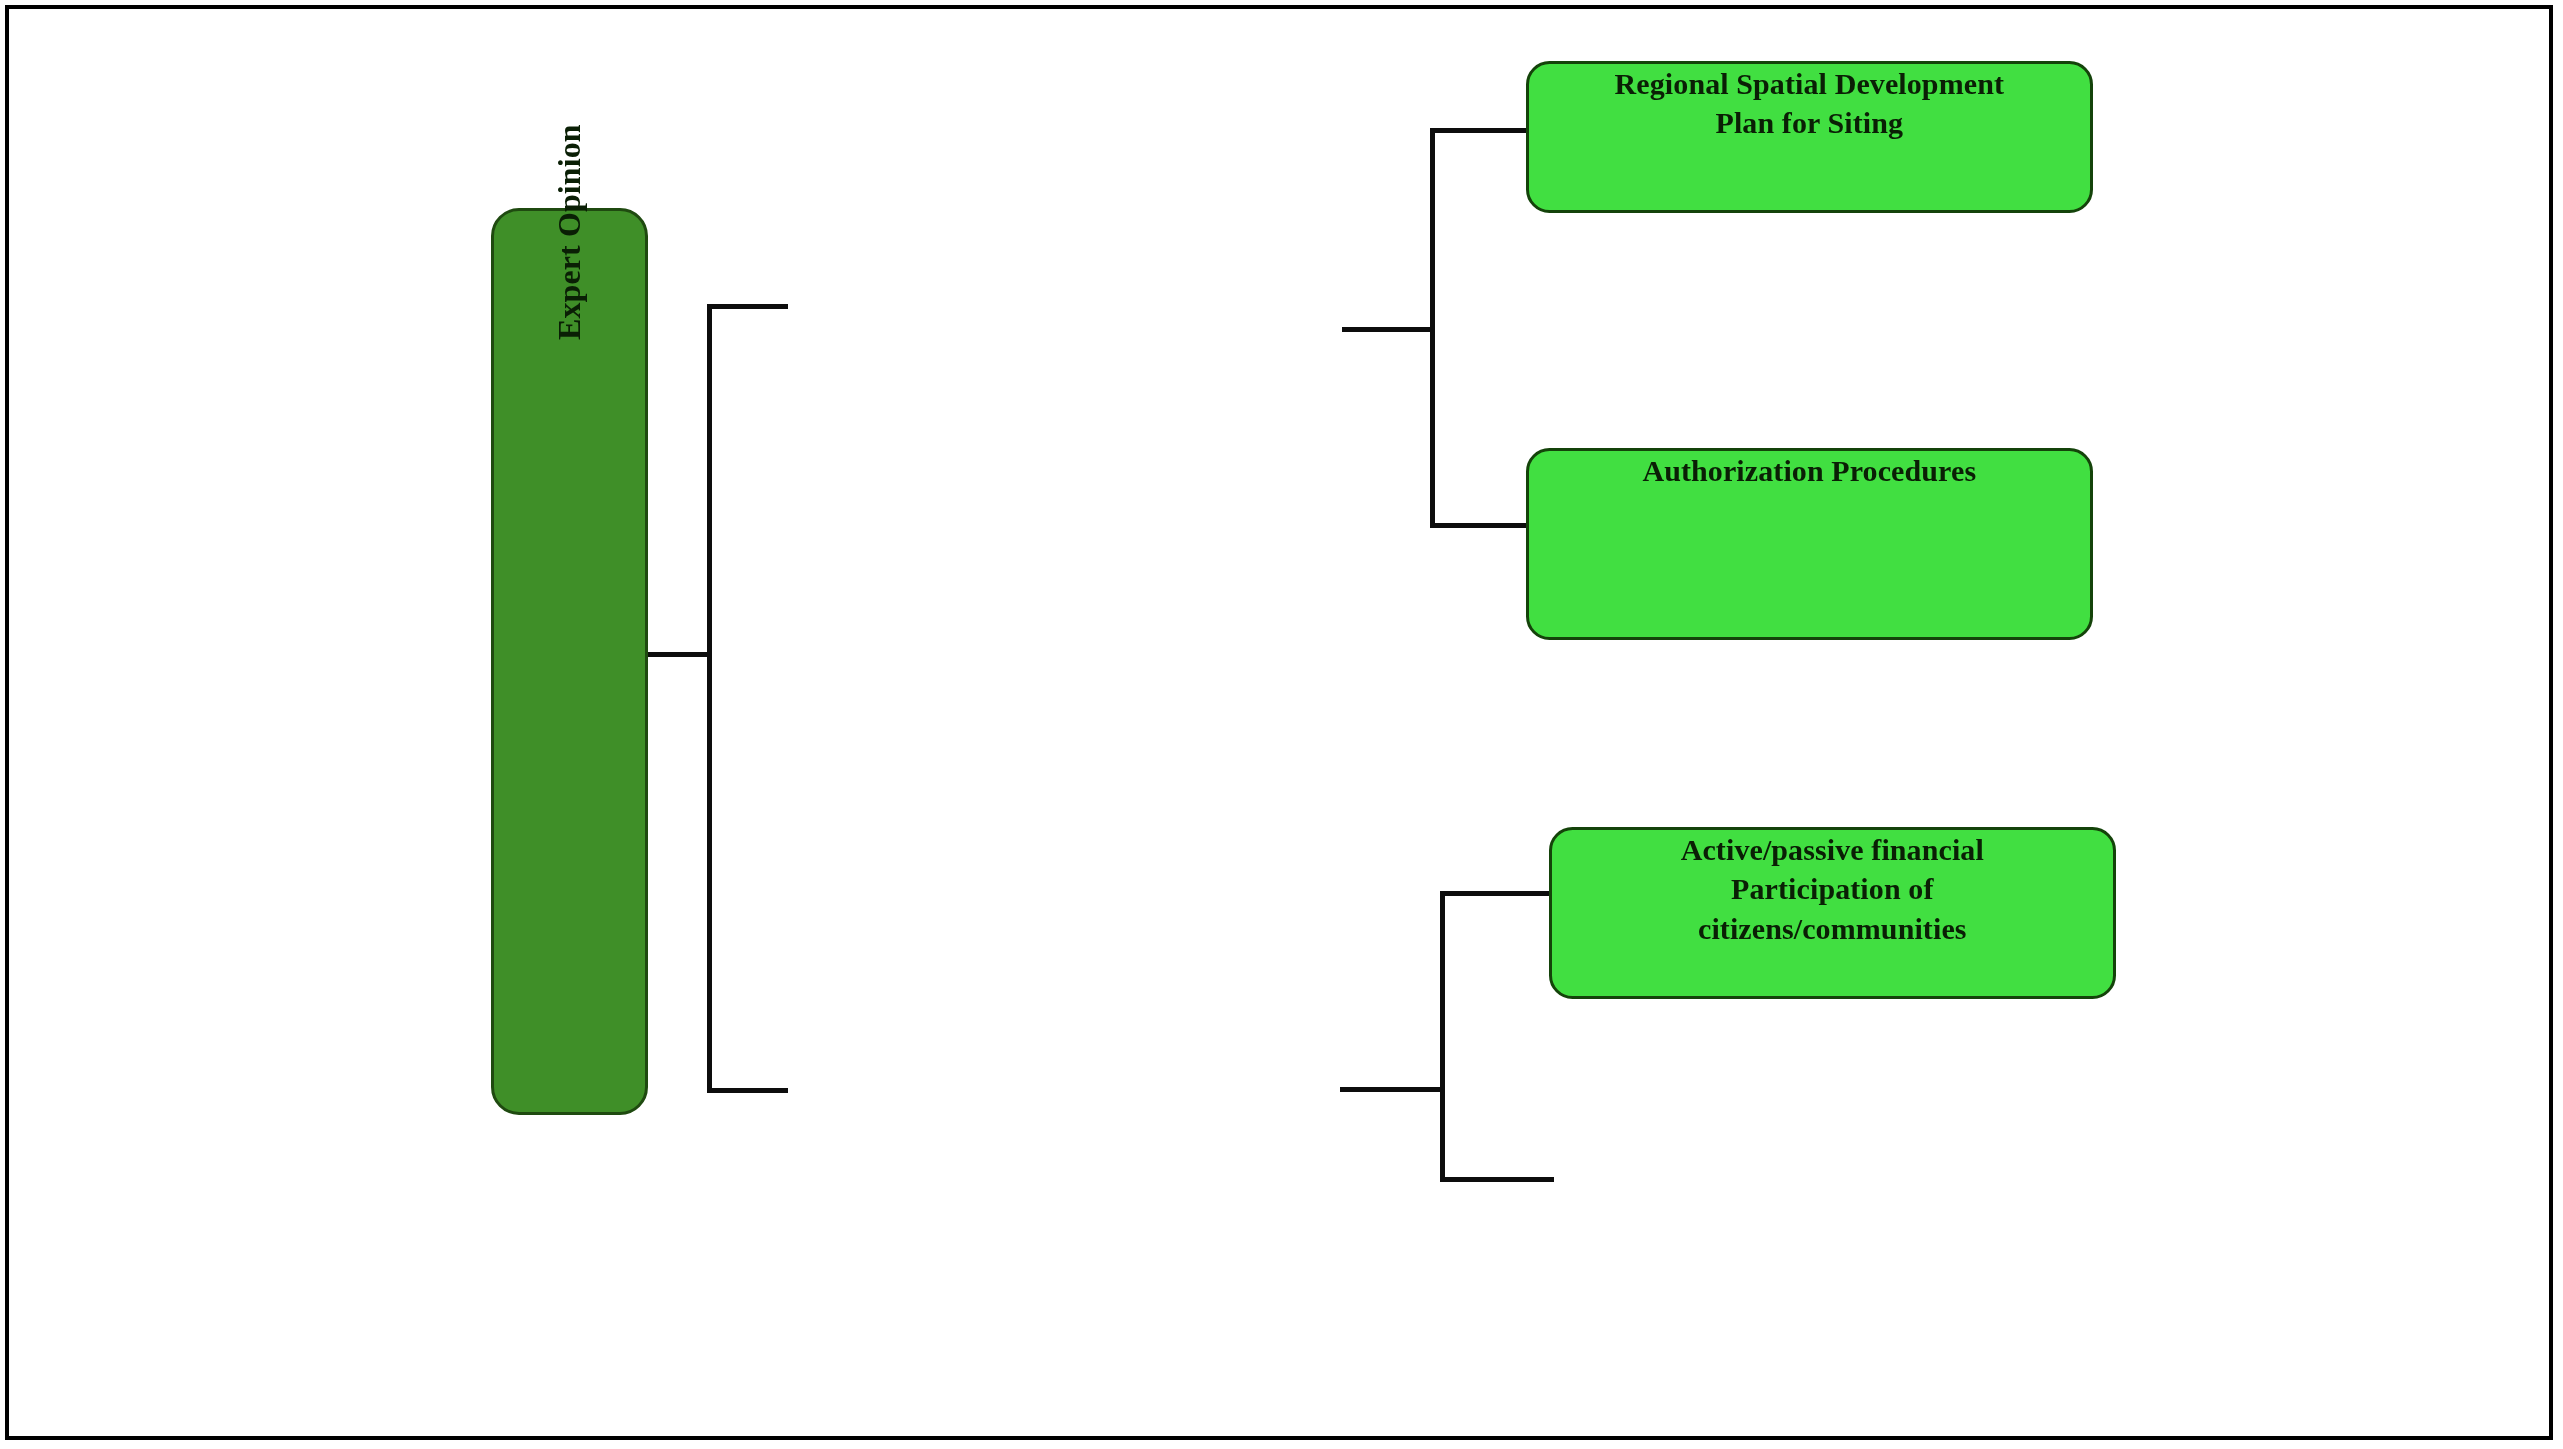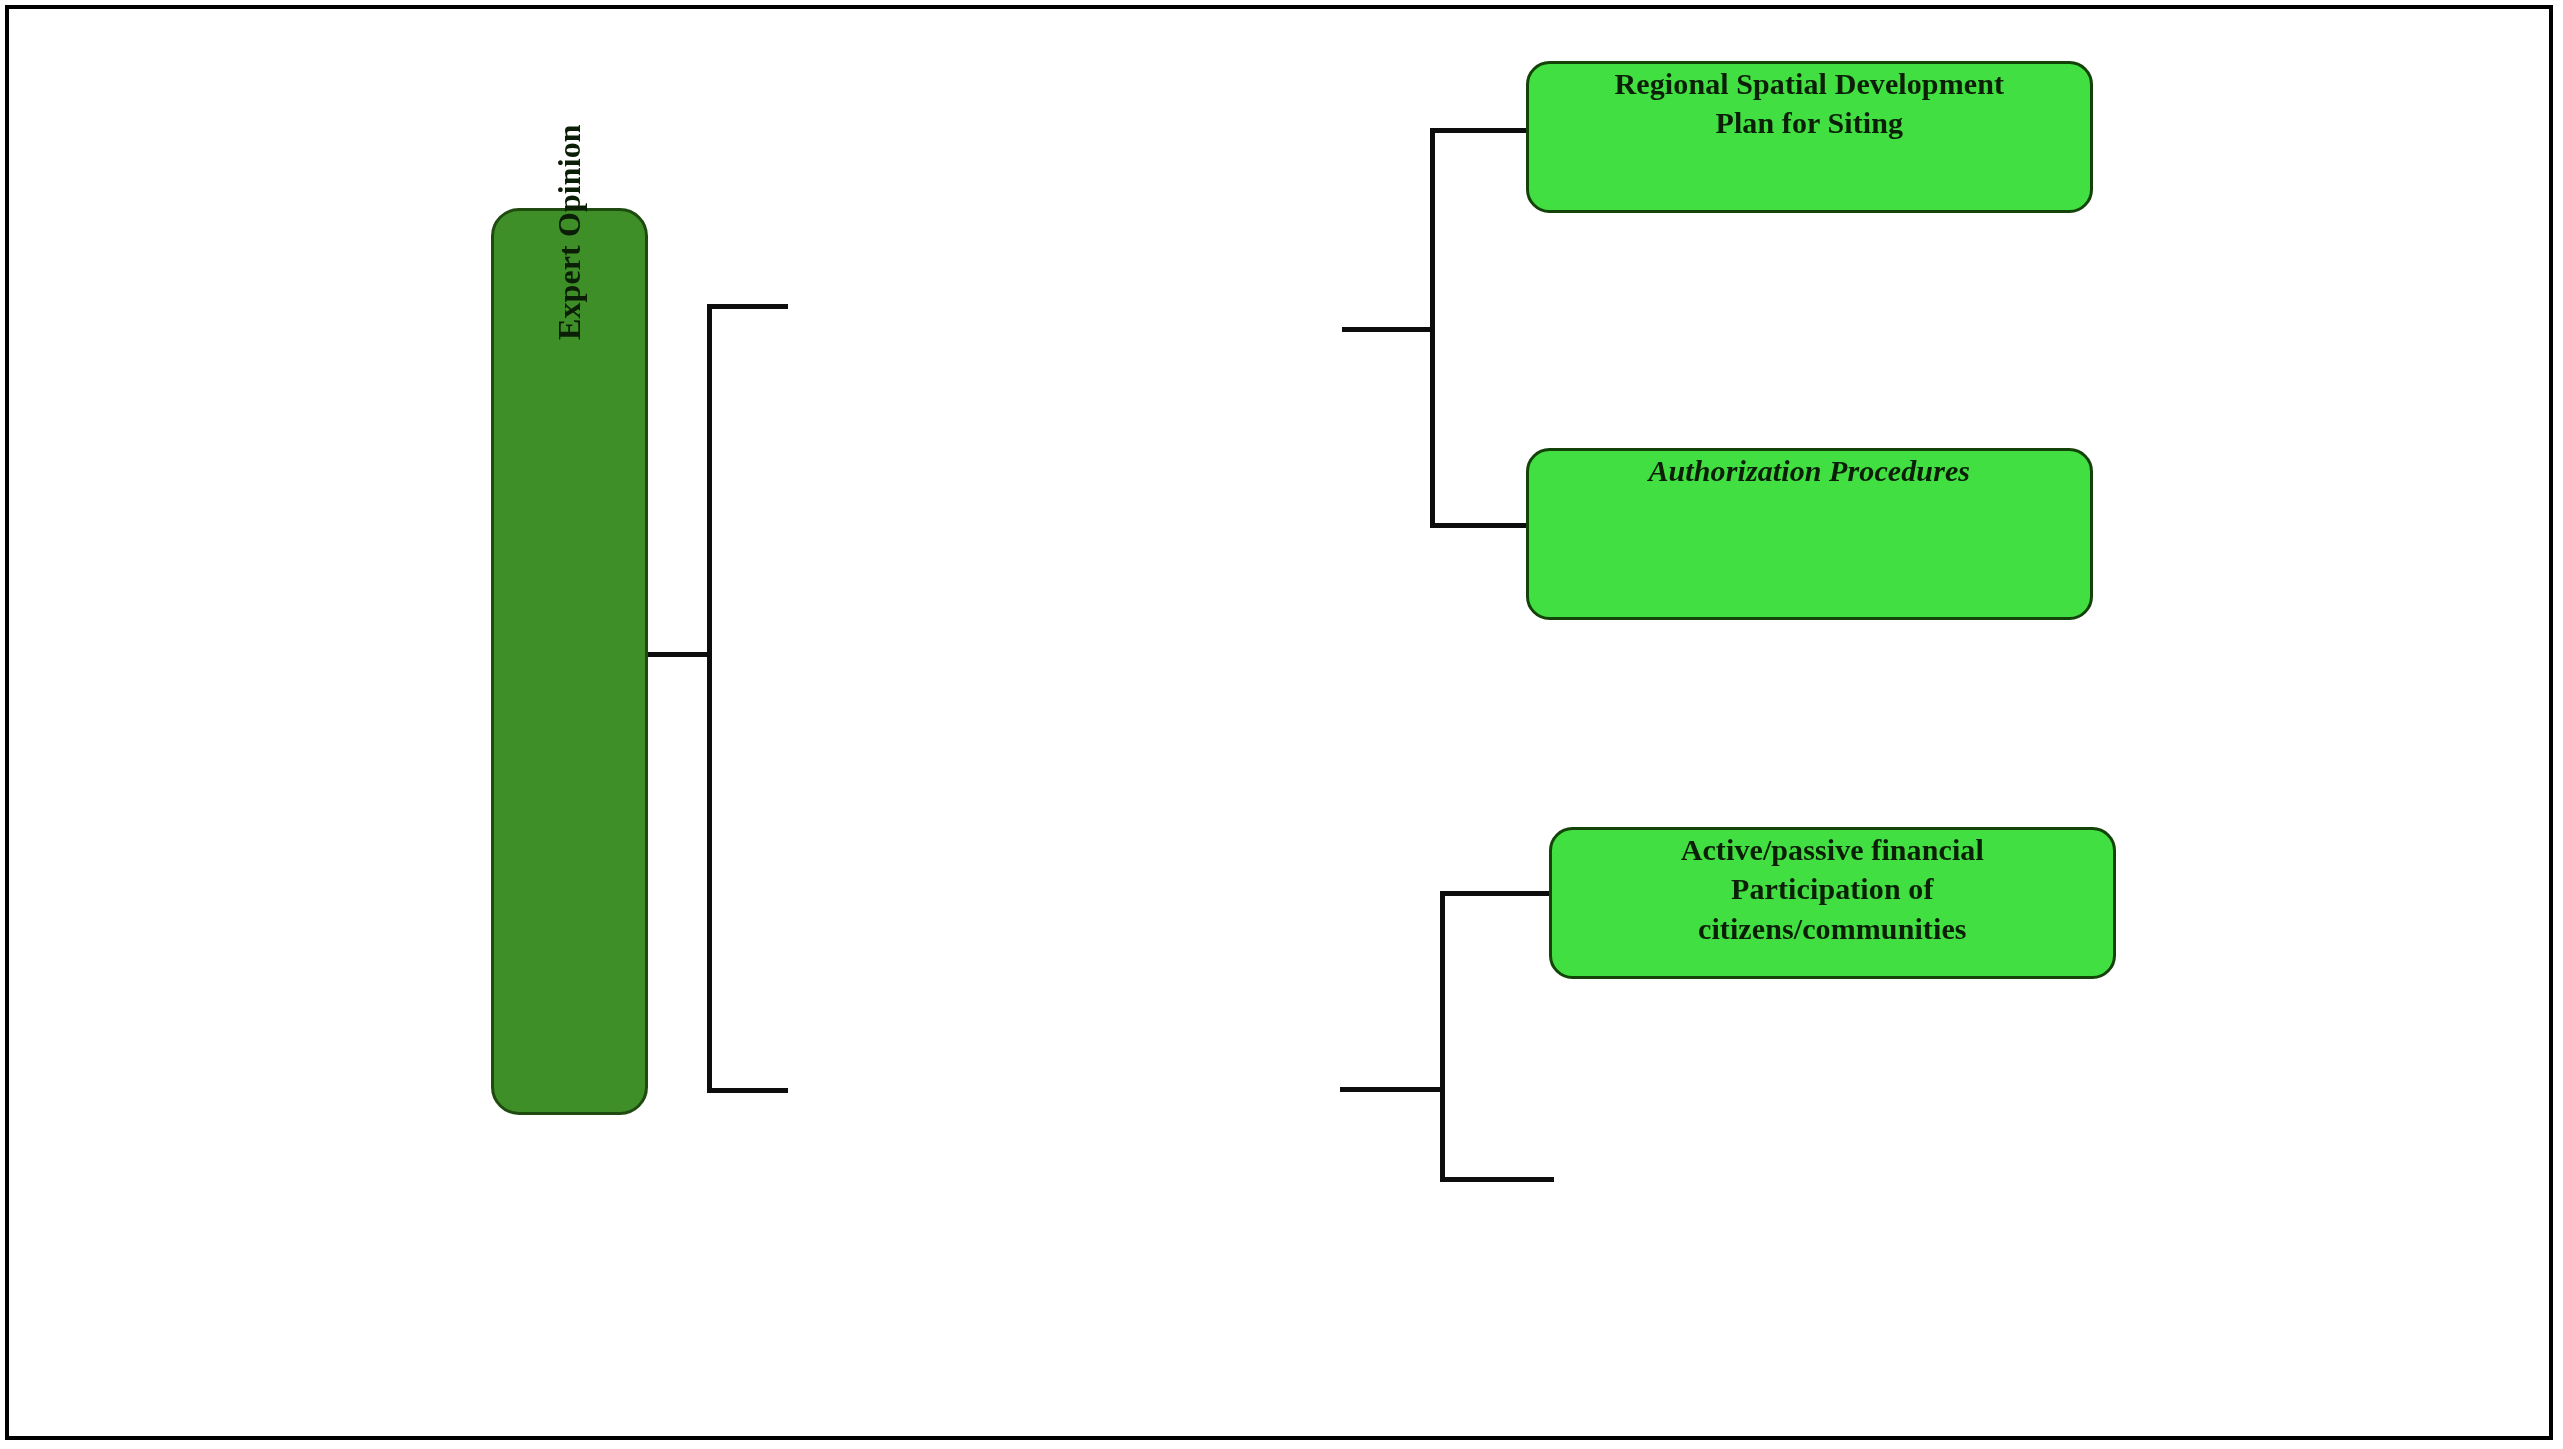--- a/index.html
+++ b/index.html
@@ -119,26 +119,26 @@
     <div class="node node-root" style="left:482px; top:199px; width:157px; height:907px;">
       <span class="node-label">Expert Opinion</span>
     </div>
 
 
     <div class="node node-leaf" style="left:1517px; top:52px; width:567px; height:152px;">
       <span class="node-label">Regional Spatial Development
 Plan for Siting</span>
     </div>
 
-    <div class="node node-leaf" style="left:1517px; top:439px; width:567px; height:172px;font-style:italic;">
+    <div class="node node-leaf" style="left:1517px; top:439px; width:567px; height:192px;">
       <span class="node-label">Authorization Procedures</span>
     </div>
 
 
-    <div class="node node-leaf" style="left:1540px; top:818px; width:567px; height:152px;">
+    <div class="node node-leaf" style="left:1540px; top:818px; width:567px; height:172px;">
       <span class="node-label">Active/passive financial
 Participation  of
 citizens/communities</span>
     </div>
 
 
   </div>
 </div>
 
 

